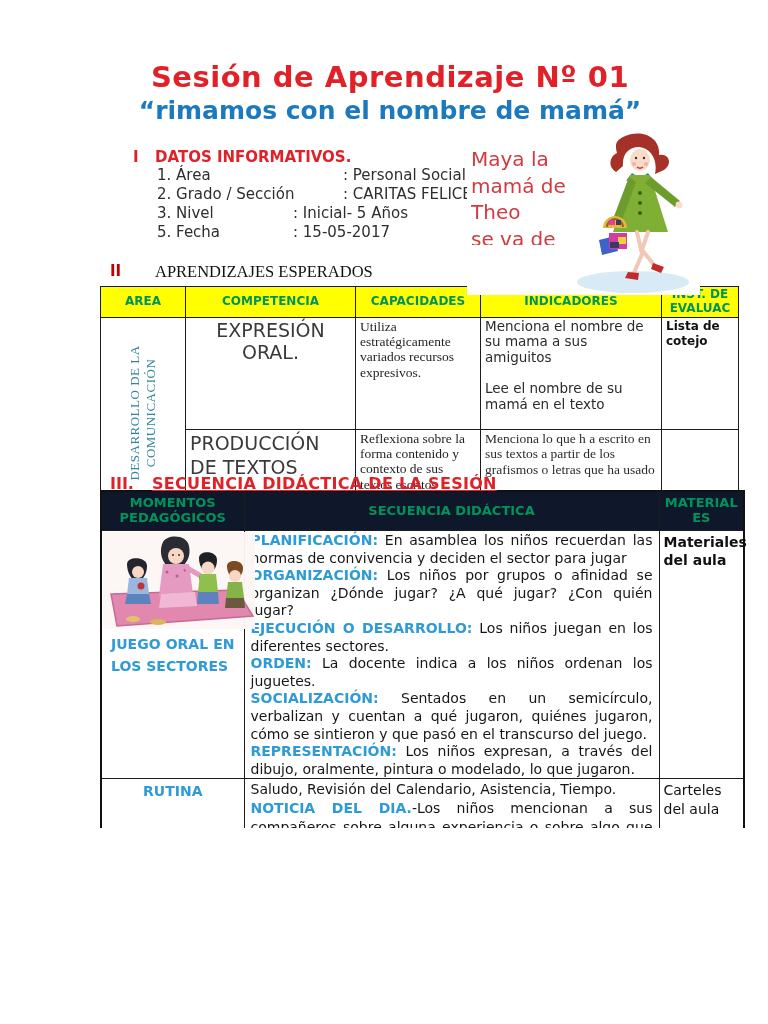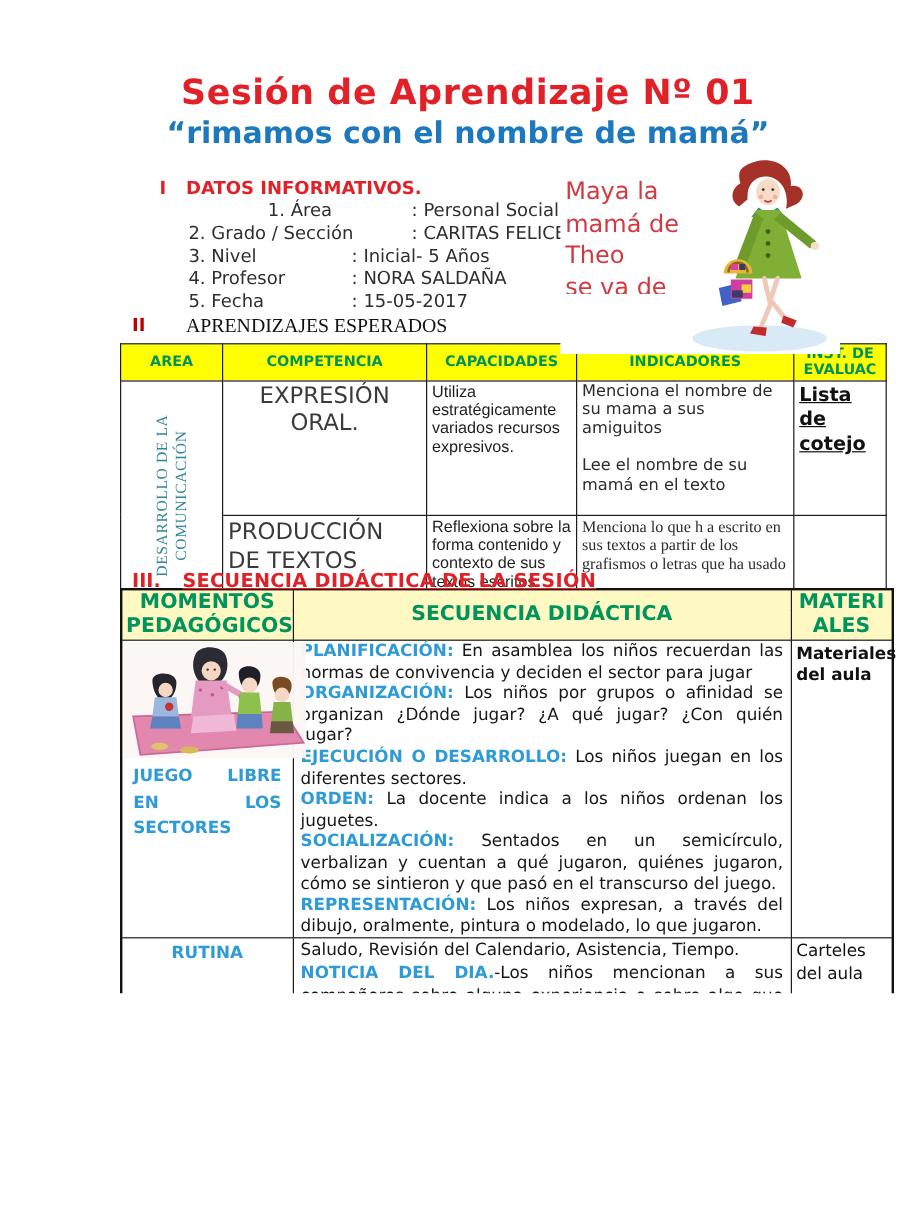--- a/index.html
+++ b/index.html
@@ -35,33 +35,33 @@
   .t2 .r1 td { height:86px; }
   .t2 .r2 td { height:76px; }
   .area-cell { position:relative; }
   .vert { position:absolute; left:50%; top:50%; width:152px;
           transform:translate(-50%,-50%) rotate(-90deg);
           font-family:"Liberation Serif",serif; font-size:13px; color:#31859C;
           text-align:center; line-height:1.25; letter-spacing:.5px; }
   .comp { font-size:19px; color:#3a3a3a; }
   .c1 { text-align:center; vertical-align:middle; }
   .c2 { line-height:1.3; }
-  .cap { font-family:Liberation Sans, sans-serif; font-size:13.5px; color:#1f1f1f; line-height:1.14; }
+  .cap { font-family:Liberation Serif, serif; font-size:13.5px; color:#1f1f1f; line-height:1.14; }
   .ind { font-size:13.5px; color:#2c2c2c; line-height:1.17; }
   .ind p { margin:0 0 15px; }
   .serif-cell { font-family:"Liberation Serif",serif; }
-  .inst { font-size:16px; font-weight:bold; color:#111; line-height:1.3;text-decoration:underline; }
+  .inst { font-size:12px; font-weight:bold; color:#111; line-height:1.3; }
 
   .sec3-head { position:absolute; left:110px; top:474px; font-size:16px; font-weight:bold; color:#E02128; z-index:2; }
   .sec3-head .numeral { position:absolute; left:0; }
   .sec3-head .txt { position:absolute; left:42px; width:520px; text-decoration:underline; letter-spacing:.3px; white-space:nowrap; }
 
   .t3 { position:absolute; left:100px; top:490px; width:643px; border:2px solid #111; z-index:1; }
   .t3 th, .t3 td { border:1.4px solid #1c1c1c; vertical-align:top; overflow:visible; }
-  .t3 th { background:#fef9c3; color:#00935C; font-size:17px; font-weight:bold; height:36px;
+  .t3 th { background:#0f172a; color:#00935C; font-size:13px; font-weight:bold; height:36px;
            text-align:center; vertical-align:middle; line-height:1.15; padding:1px 3px; }
   .t3 th.brk { word-break:break-all; }
   .r-juego td { height:210px; }
   .r-rutina td { height:37px; }
   .r-last td { height:15px; }
   .momento-cell { position:relative; }
   .kids-img { position:absolute; left:1px; top:1px; z-index:5; }
   .momento-label { margin:102px 8px 0; color:#2E9BD6; font-weight:bold; font-size:14px;
                    text-align:justify; line-height:1.55; }
   .rutina-cell { text-align:center; padding-top:4px; color:#2E9BD6; font-weight:bold; font-size:14px; }
@@ -77,24 +77,23 @@
 
 <div class="page">
 
   <div class="title">Sesión de Aprendizaje Nº 01</div>
   <div class="subtitle">“rimamos con el nombre de mamá”</div>
 
   <div class="sec1-head">
     <span class="numeral">I</span><span>DATOS INFORMATIVOS.</span>
   </div>
   <div class="datos">
-      <div class="datos-item"><span class="datos-label" style="width: 186px; text-align: center;">1. Área</span><span>: Personal Social</span></div>
+      <div class="datos-item"><span class="datos-label" style="width: 186px;">1. Área</span><span>: Personal Social</span></div>
       <div class="datos-item"><span class="datos-label" style="width: 186px;">2. Grado / Sección</span><span>: CARITAS FELICES</span></div>
       <div class="datos-item"><span class="datos-label" style="width: 136px;">3. Nivel</span><span>: Inicial- 5 Años</span></div>
-      <div class="datos-item"><span class="datos-label" style="width: 136px;">4. Profesor</span><span>: NORA SALDAÑA</span></div>
       <div class="datos-item"><span class="datos-label" style="width: 136px;">5. Fecha</span><span>: 15-05-2017</span></div>
     </div>
 
   <div class="maya-box">
     <div class="maya-shadow"></div>
     <svg class="woman-img" style="position:absolute; left:118px; top:0;" width="112" height="160" viewBox="0 0 112 160">
       <g stroke="none">
         <path d="M38,4 C56,-5 76,4 74,22 C84,20 88,31 79,37 L70,41 C73,27 66,15 54,14 C43,14 37,22 38,33 L31,39 C22,34 25,23 32,20 C29,9 33,7 38,4 Z" fill="#A53128"></path>
         <ellipse cx="55" cy="27" rx="10" ry="11" fill="#F8DCC8"></ellipse>
         <circle cx="51" cy="25" r="1.2" fill="#333"></circle>
@@ -222,21 +221,21 @@
           <path d="M24,62 L46,62 L48,72 L22,72 Z" fill="#5C83C0"></path>
           <path d="M96,26 C96,18 114,18 114,28 C114,36 110,40 105,42 C100,40 96,34 96,26 Z" fill="#1F1F28"></path>
           <circle cx="105" cy="36" r="6.5" fill="#F6D7C3"></circle>
           <path d="M97,42 L113,42 L115,60 L95,60 Z" fill="#8FBF4D"></path>
           <path d="M95,60 L115,60 L116,72 L94,72 Z" fill="#5C83C0"></path>
           <path d="M124,34 C124,27 140,27 140,36 C140,43 136,46 132,48 C128,46 124,41 124,34 Z" fill="#7B4A22"></path>
           <circle cx="132" cy="44" r="6" fill="#F6D7C3"></circle>
           <path d="M125,50 L139,50 L141,66 L123,66 Z" fill="#86B347"></path>
           <path d="M123,66 L141,66 L142,76 L122,76 Z" fill="#6B5840"></path>
         </svg>
-        <div class="momento-label">JUEGO LIBRE EN LOS SECTORES</div>
+        <div class="momento-label">JUEGO ORAL EN LOS SECTORES</div>
       </td>
       <td class="seq-cell">
             <p><span class="lbl">PLANIFICACIÓN:</span> En asamblea los niños recuerdan las normas de convivencia y deciden el sector para jugar</p>
             <p><span class="lbl">ORGANIZACIÓN:</span> Los niños por grupos o afinidad se organizan ¿Dónde jugar? ¿A qué jugar? ¿Con quién jugar?</p>
             <p><span class="lbl">EJECUCIÓN O DESARROLLO:</span> Los niños juegan en los diferentes sectores.</p>
             <p><span class="lbl">ORDEN:</span> La docente indica a  los niños ordenan los juguetes.</p>
             <p><span class="lbl">SOCIALIZACIÓN:</span> Sentados en un semicírculo, verbalizan y cuentan a qué jugaron, quiénes jugaron, cómo se sintieron y que pasó en el transcurso del juego.</p>
             <p><span class="lbl">REPRESENTACIÓN:</span> Los niños expresan, a través del dibujo, oralmente, pintura o modelado, lo que jugaron.</p>
           </td>
       <td class="mat bold">Materiales del aula</td>

